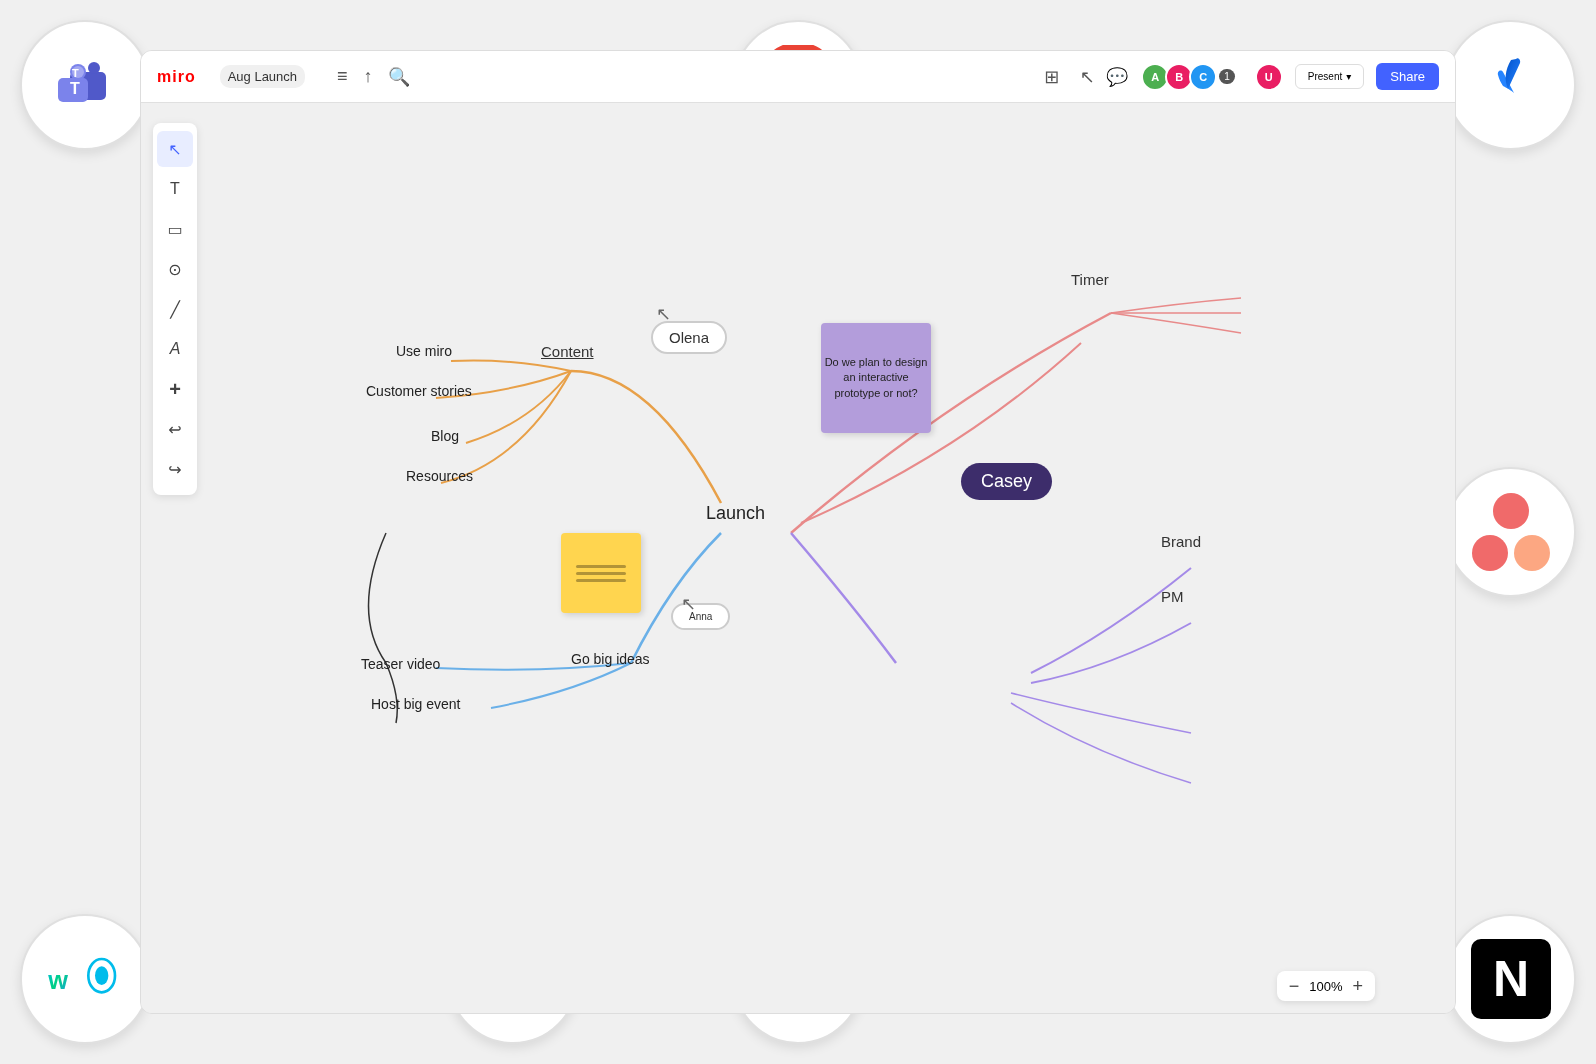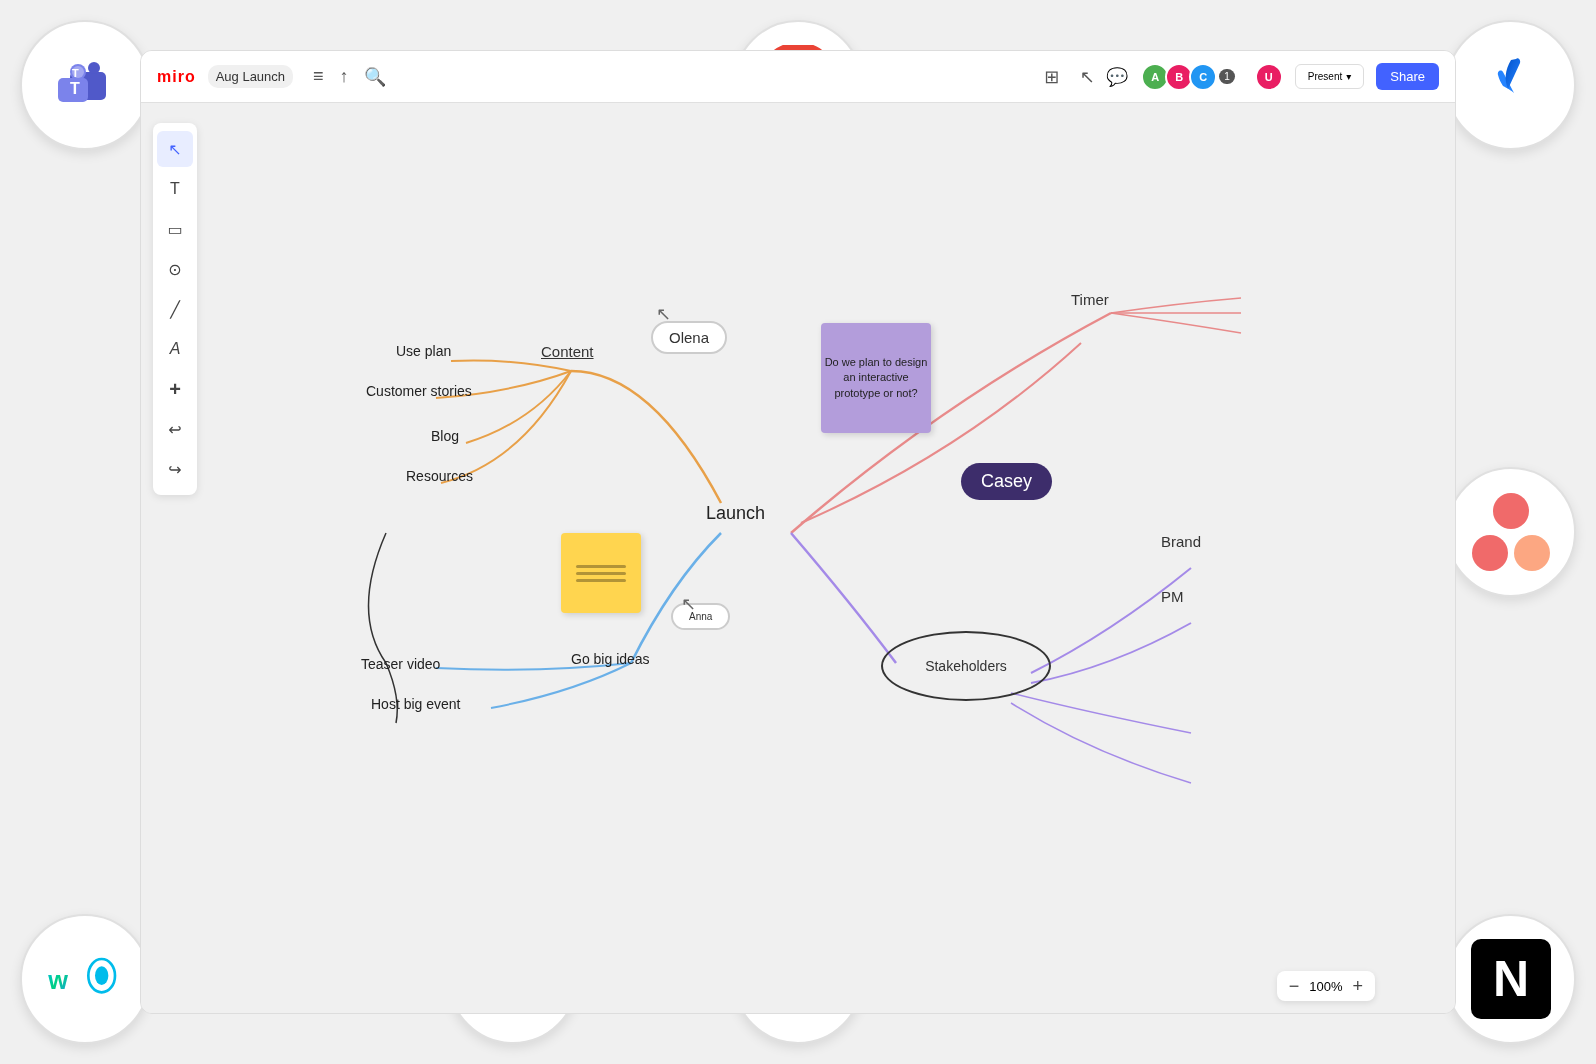--- a/index.html
+++ b/index.html
@@ -30,21 +30,21 @@
       position: absolute;
       top: 0;
       left: 0;
       right: 0;
       height: 52px;
       background: white;
       border-bottom: 1px solid #e0e0e0;
       display: flex;
       align-items: center;
       padding: 0 16px;
-      gap: 12px;
+      gap: 24px;
       z-index: 10;
       justify-content: center;
     }
 
     .toolbar-logo {
       font-size: 16px;
       font-weight: 600;
       color: #ff0000;
       letter-spacing: 1px;
     }
@@ -314,21 +314,21 @@
       align-items: center;
       justify-content: center;
       font-size: 14px;
       color: #333;
       background: transparent;
     }
 
     
     .timer-text {
       position: absolute;
-      top: 188px;
+      top: 168px;
       left: 930px;
       font-size: 15px;
       color: #333;
     }
 
     
     .brand-text {
       position: absolute;
       top: 430px;
       left: 1020px;
@@ -617,40 +617,37 @@
       <path d="M890,580 Q970,565 1050,520" stroke="#a48ae8" stroke-width="2" fill="none"></path>
 
       <path d="M870,590 Q950,610 1050,630" stroke="#a48ae8" stroke-width="1.5" fill="none"></path>
       <path d="M870,600 Q950,650 1050,680" stroke="#a48ae8" stroke-width="1.5" fill="none"></path>
 
       <path d="M660,420 Q820,350 940,240" stroke="#e88a8a" stroke-width="2" fill="none"></path>
 
       <path d="M245,430 Q210,510 245,560 Q260,595 255,620" stroke="#333" stroke-width="1.5" fill="none"></path>
     </svg>
 
-    <div class="node-text" style="top:240px; left:255px;">Use plan</div>
+    <div class="node-text" style="top:240px; left:255px;">Use miro</div>
     <div class="node-text" style="top:280px; left:225px;">Customer stories</div>
     <div class="node-text" style="top:325px; left:290px;">Blog</div>
     <div class="node-text" style="top:365px; left:265px;">Resources</div>
 
     <div class="content-node">Content</div>
 
     <div class="node-text" style="top:400px; left:565px; font-size:18px;">Launch</div>
 
     <div class="node-text" style="top:548px; left:430px;">Go big ideas</div>
     <div class="node-text" style="top:553px; left:220px;">Teaser video</div>
     <div class="node-text" style="top:593px; left:230px;">Host big event</div>
 
     <div class="timer-text">Timer</div>
     <div class="brand-text">Brand</div>
     <div class="pm-text">PM</div>
 
-    <div class="stakeholders-oval">
-      <span>Stakeholders</span>
-    </div>
 
     <div class="sticky-note">
       <div class="sticky-line"></div>
       <div class="sticky-line"></div>
       <div class="sticky-line"></div>
     </div>
 
     <div class="purple-sticky">
       <div class="purple-sticky-text">Do we plan to design an interactive prototype or not?</div>
     </div>

